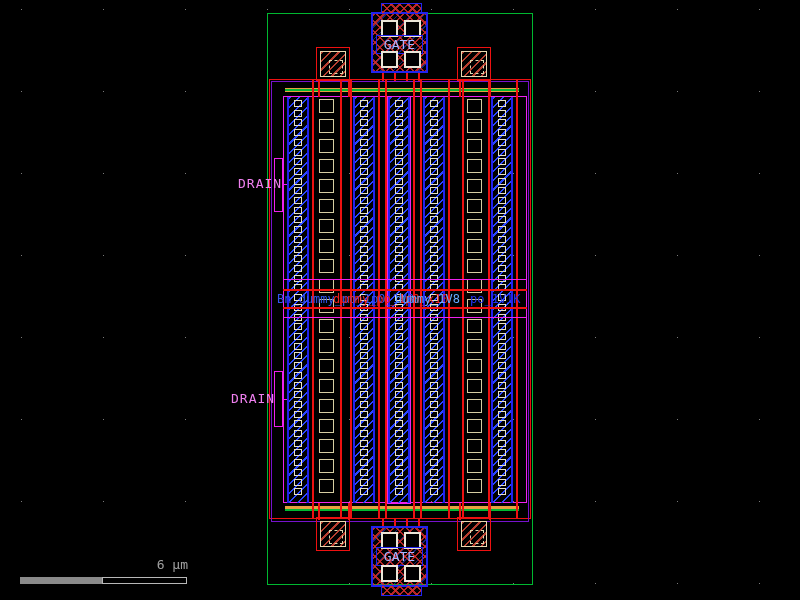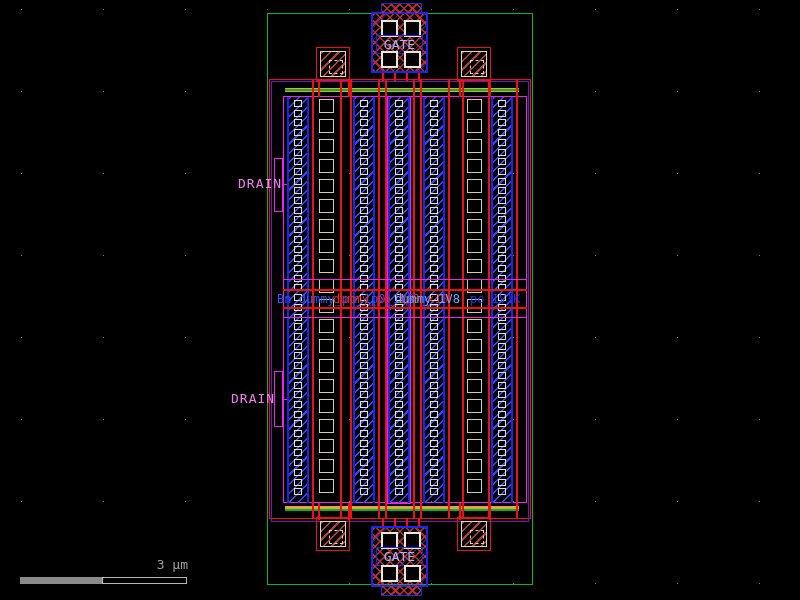--- a/index.html
+++ b/index.html
@@ -472,15 +472,15 @@
   <div class="bracket" style="left:274px;top:158px;height:54px;"></div>
   <div class="lbl" style="left:238px;top:177px;font-size:13px;letter-spacing:1px;color:#f080f0;">DRAIN</div>
   <div class="abs" style="left:283px;top:184px;width:4px;height:1px;background:#ee22ee;"></div>
 
   <div class="bracket" style="left:274px;top:371px;height:56px;"></div>
   <div class="lbl" style="left:231px;top:392px;font-size:13px;letter-spacing:1px;color:#f080f0;">DRAIN</div>
   <div class="abs" style="left:283px;top:399px;width:4px;height:1px;background:#ee22ee;"></div>
 
   <div class="scale-fill" style="left:20px;top:577px;width:82px;height:7px;"></div>
   <div class="scale-out" style="left:102px;top:577px;width:85px;height:7px;"></div>
-  <div class="lbl" style="left:128px;top:558px;width:60px;text-align:right;font-size:13px;color:#a0a0a0;">3 μm</div>
+  <div class="lbl" style="left:128px;top:558px;width:60px;text-align:right;font-size:13px;color:#a0a0a0;">6 μm</div>
 
 </div>
 
 </body></html>

